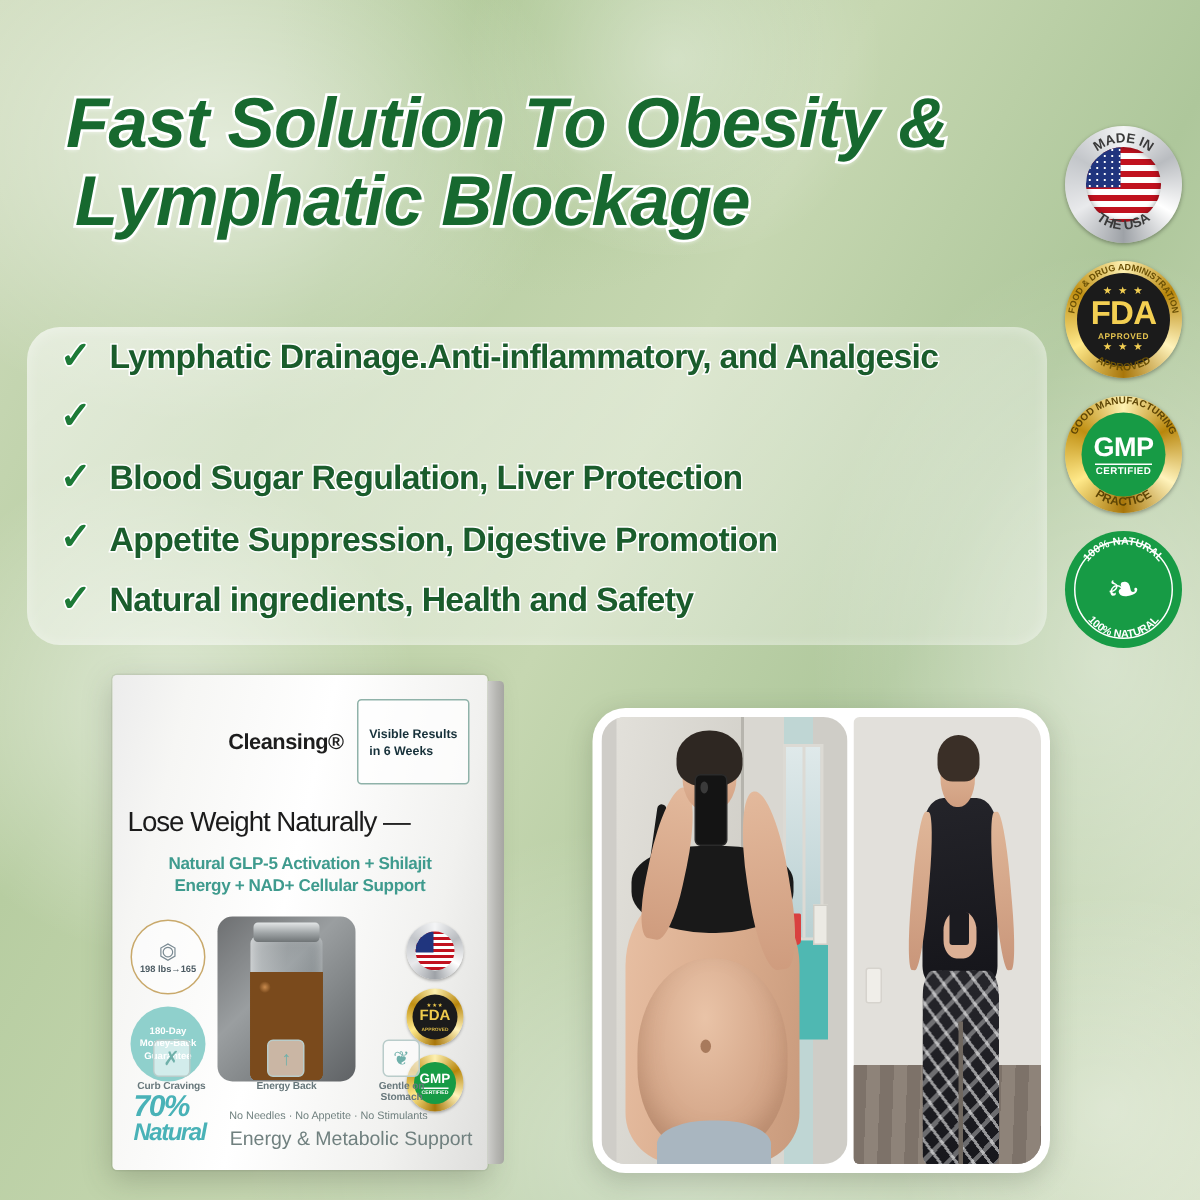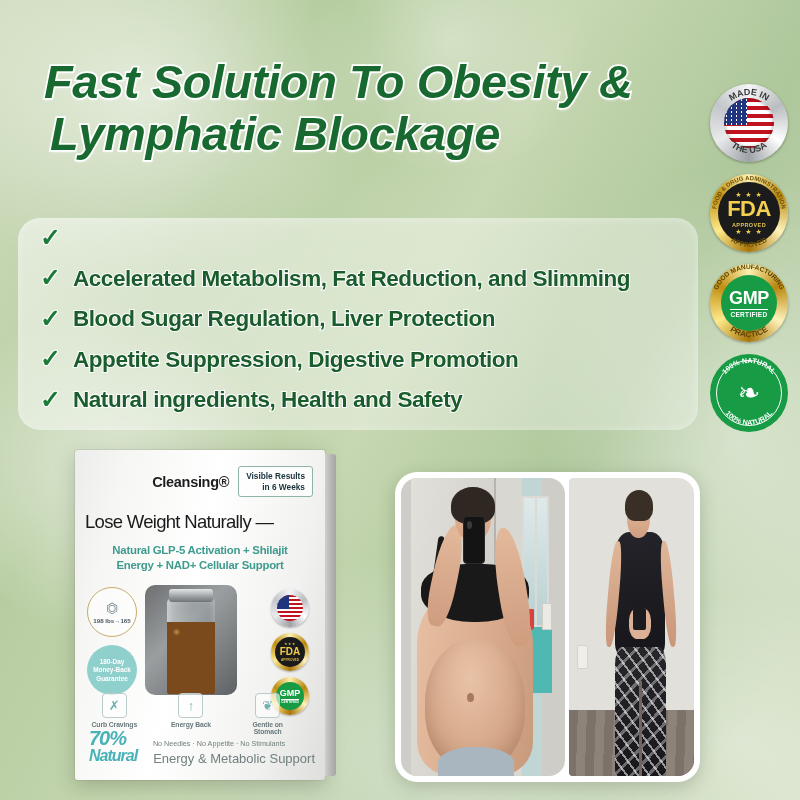--- a/index.html
+++ b/index.html
@@ -130,22 +130,22 @@
   .box-spine {
     position:absolute; right:-11px; top:4px; width:11px; height:322px;
     background: linear-gradient(90deg,#cfcfcc,#b6b6b2 55%,#a6a6a2);
     border-radius:0 3px 3px 0;
   }
   .box-inner { position:absolute; inset:10px; }
 
   .brand-row { display:flex; align-items:center; justify-content:flex-end; gap:9px; padding-right:2px; margin-top:6px; }
   .brand { font-size:14.5px; font-weight:bold; color:#1d1d1d; letter-spacing:-.3px; }
   .vr-chip {
-    border:1px solid #8fb2a9; border-radius:3px; padding:4px 7px;
-    font-size:8.3px; font-weight:bold; color:#17313a; line-height:1.28; text-align:right;
+    border:1px solid #8fb2a9; border-radius:3px; padding:17px 7px;
+    font-size:8.3px; font-weight:bold; color:#17313a; line-height:1.28; text-align:left;
     background: rgba(255,255,255,.7);
   }
 
   .box-head {
     margin-top:14px; 
     font-size:18.5px; font-weight:normal; color:#1b1b1b;
     line-height:1.22; letter-spacing:-.7px;
   }
   .box-sub {
     margin-top:9px; text-align:center;
@@ -387,25 +387,25 @@
 
   <div class="headline">
     <span class="l1">Fast Solution To Obesity  &amp;</span>
     <span class="l2">Lymphatic  Blockage</span>
   </div>
 
   <div class="benefits-panel">
 
     <div class="benefit-row">
       <span class="check">✓</span>
+      <span class="benefit-text">Lymphatic Drainage.Anti-inflammatory, and Analgesic</span>
     </div>
 
     <div class="benefit-row">
       <span class="check">✓</span>
-      <span class="benefit-text">Accelerated Metabolism, Fat Reduction, and Slimming</span>
     </div>
 
     <div class="benefit-row">
       <span class="check">✓</span>
       <span class="benefit-text">Blood Sugar Regulation, Liver Protection</span>
     </div>
 
     <div class="benefit-row">
       <span class="check">✓</span>
       <span class="benefit-text">Appetite Suppression, Digestive Promotion</span>

